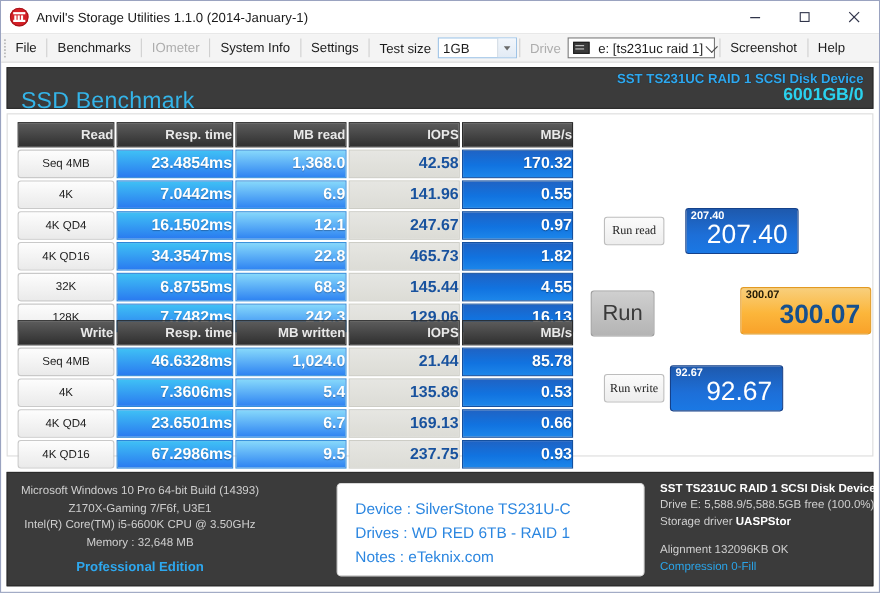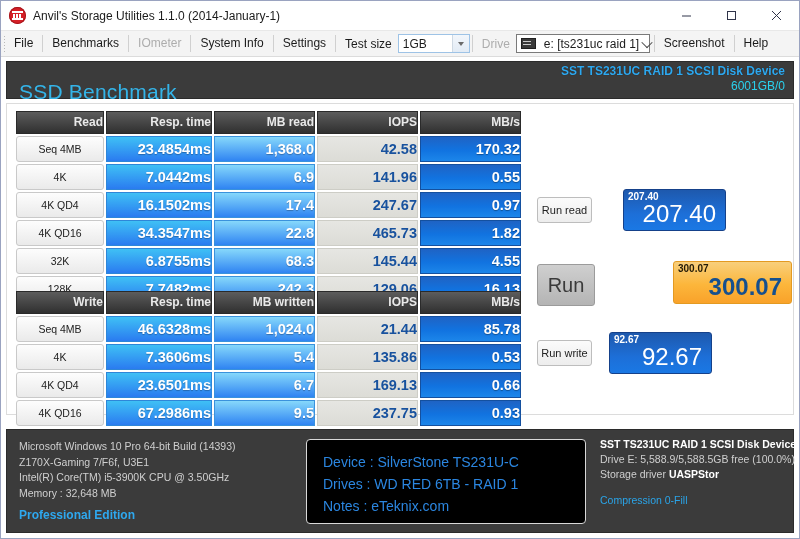--- a/index.html
+++ b/index.html
@@ -171,21 +171,21 @@
     position: absolute;
     right: 8px; top: 2px;
     text-align: right;
     line-height: 15px;
   }
   .banner-dev {
     font-size: 12px; font-weight: bold; color: #2ea8ef;
     text-shadow: 0 0 1px rgba(0,0,0,.6);
   }
   .banner-cap {
-    font-size: 12px; font-weight: normal; color: #2ad2ee;
+    font-size: 16px; font-weight: bold; color: #2ad2ee;
   }
 
   
   .body-area {
     position: relative;
     margin: 4px 5px 0 5px;
     height: 312px;
     background: #ffffff;
     border: 1px solid #dcdcdc;
     box-sizing: border-box;
@@ -269,21 +269,21 @@
   .runbtn {
     position: absolute;
     background: linear-gradient(#fbfbfb, #ededed);
     border: 1px solid #bdbdbd;
     border-radius: 3px;
     color: #222;
     font-size: 11px;
     display: flex; align-items: center; justify-content: center;
     box-sizing: border-box;
   }
-  .runbtn.small { width: 55px; height: 26px; left: 6px; }
+  .runbtn.small { width: 55px; height: 26px; left: 18px; font-family: Liberation Serif, serif; }
   .runbtn.big {
     width: 58px; height: 42px; left: 6px; top: 160px;
     font-size: 20px;
     background: linear-gradient(#cfcfcf, #b4b4b4);
     border: 1px solid #9b9b9b;
     color: #3a3a3a;
   }
   .scorebox {
     position: absolute;
     box-sizing: border-box;
@@ -319,31 +319,32 @@
     left: 5px; right: 5px; bottom: 5px;
     height: 104px;
     background: #3b3b3b;
     border: 1px solid #2b2b2b;
     box-sizing: border-box;
   }
   .sysinfo {
     position: absolute;
     left: 12px; top: 9px;
     line-height: 15.5px;
+    text-align: center;
   }
   .sysinfo div { font-size: 10.5px; color: #cfcfcf; white-space: nowrap; }
   .sysinfo .edition {
     font-size: 12px; font-weight: bold; color: #2ea8ef;
     margin-top: 7px;
   }
   .notecard {
     position: absolute;
     left: 299px; top: 9px;
     width: 280px; height: 85px;
-    background: #000000;
+    background: #ffffff;
     border: 1px solid #d8d8d8;
     border-radius: 4px;
     box-sizing: border-box;
     padding: 11px 0 0 16px;
     line-height: 22px;
   }
   .notecard div { font-size: 14px; color: #2b86e0; white-space: nowrap; }
   .driveinfo {
     position: absolute;
     left: 593px; top: 7px;
@@ -457,21 +458,21 @@
       <tr>
         <td class="rowlabel">4K</td>
         <td class="cell resp">7.0442ms</td>
         <td class="cell mb">6.9</td>
         <td class="cell iops">141.96</td>
         <td class="cell mbs">0.55</td>
       </tr>
       <tr>
         <td class="rowlabel">4K QD4</td>
         <td class="cell resp">16.1502ms</td>
-        <td class="cell mb">17.4</td>
+        <td class="cell mb">12.1</td>
         <td class="cell iops">247.67</td>
         <td class="cell mbs">0.97</td>
       </tr>
       <tr>
         <td class="rowlabel">4K QD16</td>
         <td class="cell resp">34.3547ms</td>
         <td class="cell mb">22.8</td>
         <td class="cell iops">465.73</td>
         <td class="cell mbs">1.82</td>
       </tr>
@@ -558,36 +559,37 @@
         <span class="small-val">92.67</span>
         <span class="big-val">92.67</span>
       </div>
     </div>
   </div>
 
   <div class="footer">
     <div class="sysinfo">
       <div>Microsoft Windows 10 Pro 64-bit Build (14393)</div>
       <div>Z170X-Gaming 7/F6f, U3E1</div>
-      <div>Intel(R) Core(TM) i5-3900K CPU @ 3.50GHz</div>
+      <div>Intel(R) Core(TM) i5-6600K CPU @ 3.50GHz</div>
       <div>Memory : 32,648 MB</div>
       <div class="edition">Professional Edition</div>
     </div>
 
     <div class="notecard">
       <div>Device : SilverStone TS231U-C</div>
       <div>Drives : WD RED 6TB - RAID 1</div>
       <div>Notes : eTeknix.com</div>
     </div>
 
     <div class="driveinfo">
       <div class="di-title">SST TS231UC RAID 1 SCSI Disk Device</div>
       <div class="di-line">Drive E: 5,588.9/5,588.5GB free (100.0%)</div>
       <div class="di-line">
         <span>Storage driver</span>
         <b>UASPStor</b>
       </div>
       <div class="di-gap"></div>
+      <div class="di-line">Alignment 132096KB OK</div>
       <div class="di-comp">Compression 0-Fill</div>
     </div>
   </div>
 
 </div>
 
 </body></html>

